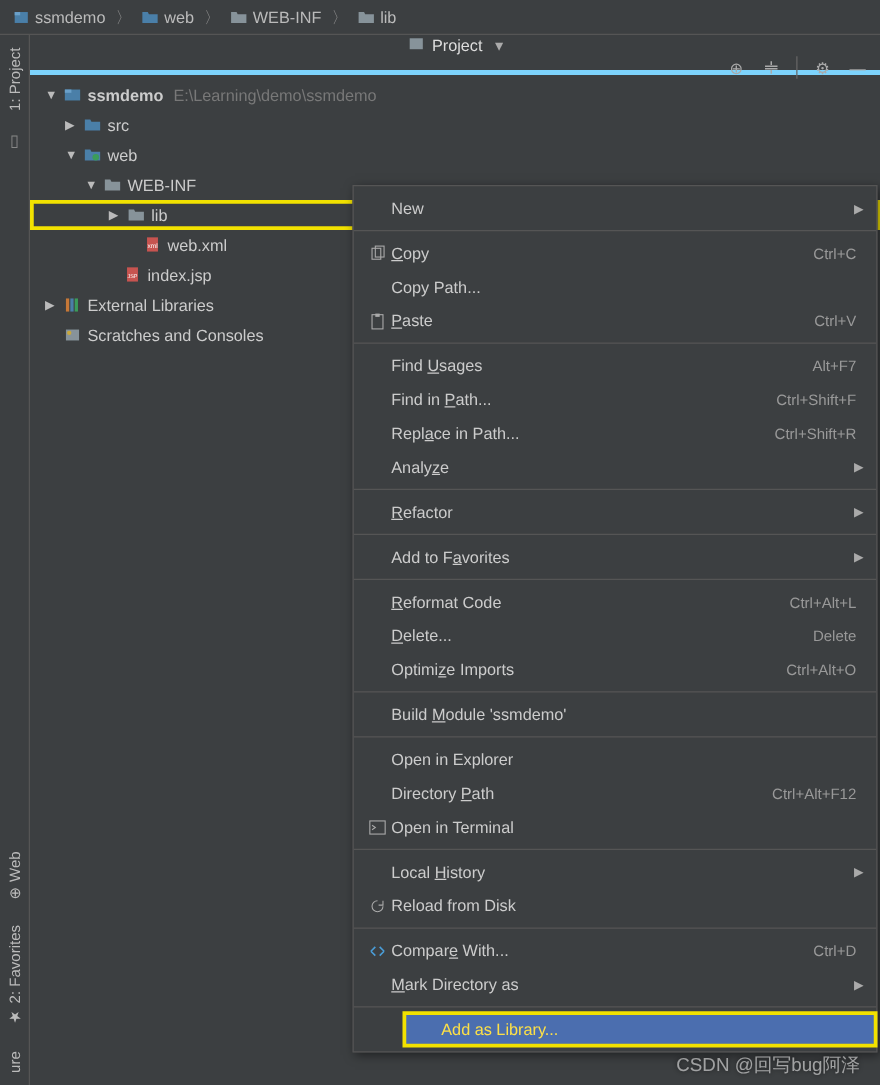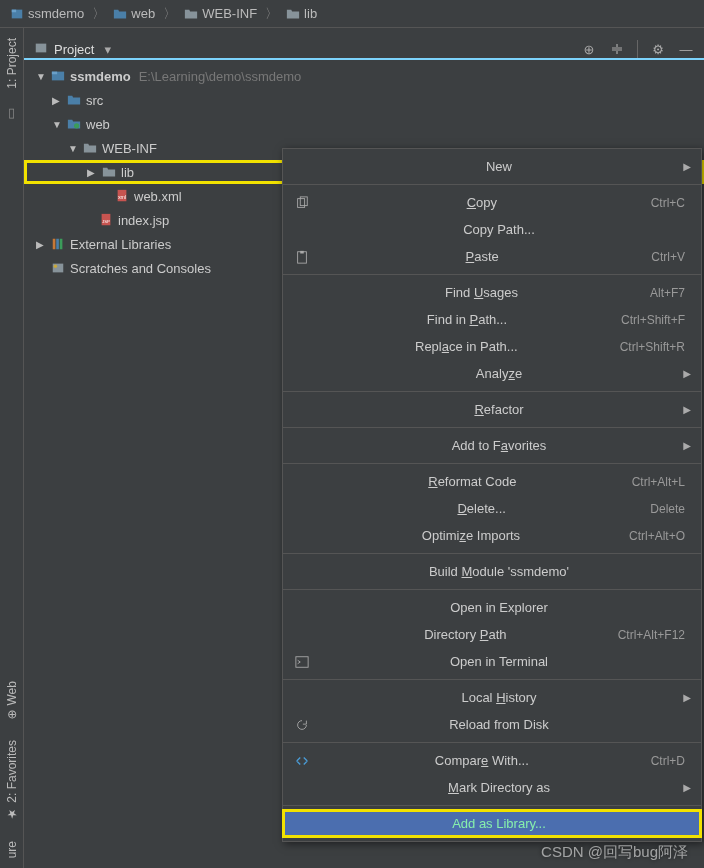--- a/index.html
+++ b/index.html
@@ -10,43 +10,43 @@
     .breadcrumb-sep { color: #888; padding: 0 2px; }
     .breadcrumb-icon { width: 14px; height: 14px; display: inline-flex; }
     
     .main-wrap { display: flex; height: calc(100% - 28px); }
     .left-gutter { width: 24px; background: #3c3f41; border-right: 1px solid #555; display: flex; flex-direction: column; align-items: center; }
     .gutter-tab { writing-mode: vertical-rl; transform: rotate(180deg); padding: 10px 2px; color: #bbb; font-size: 12px; display: flex; align-items: center; gap: 4px; }
     .gutter-tab.bottom { margin-top: auto; }
     .gutter-icon-box { padding: 6px 0; color: #888; }
     
     .project-panel { flex: 1; background: #3c3f41; display: flex; flex-direction: column; }
-    .panel-header { height: 32px; display: flex; align-items: flex-end; padding: 0 10px; background: #3c3f41; border-bottom: 2px solid #7dd3fc; }
+    .panel-header { height: 32px; display: flex; align-items: center; padding: 0 10px; background: #3c3f41; border-bottom: 4px solid #7dd3fc; flex-direction: column; }
     .panel-title { display: flex; align-items: center; gap: 6px; color: #ddd; font-weight: 500; }
     .panel-dropdown { color: #aaa; margin-left: 4px; }
     .panel-tools { margin-left: auto; display: flex; gap: 12px; align-items: center; color: #aaa; }
     .tool-icon { width: 16px; height: 16px; cursor: pointer; display: inline-flex; align-items: center; justify-content: center; }
     .tool-sep { width: 1px; height: 18px; background: #666; }
     
     .tree { padding: 4px 0; }
     .tree-row { display: flex; align-items: center; height: 24px; padding-left: 12px; gap: 4px; color: #bbb; white-space: nowrap; }
     .tree-row .arrow { width: 10px; display: inline-block; color: #bbb; font-size: 10px; }
     .tree-row .node-icon { width: 16px; height: 14px; display: inline-flex; align-items: center; justify-content: center; }
     .tree-row .label { color: #ccc; }
     .tree-row .path-suffix { color: #787878; margin-left: 4px; }
     .indent-1 { padding-left: 28px; }
     .indent-2 { padding-left: 44px; }
     .indent-3 { padding-left: 60px; }
     .indent-4 { padding-left: 76px; }
     .bold-label { font-weight: 600; color: #ddd; }
     .highlight-box { border: 3px solid #f2e200; }
     
-    .context-menu { position: absolute; left: 282px; top: 148px; width: 420px; background: #3c3f41; border: 1px solid #555; box-shadow: 2px 2px 8px rgba(0,0,0,0.5); z-index: 100; padding: 4px 0; text-align: center; }
+    .context-menu { position: absolute; left: 282px; top: 148px; width: 420px; background: #3c3f41; border: 1px solid #555; box-shadow: 2px 2px 8px rgba(0,0,0,0.5); z-index: 100; padding: 4px 0; }
     .menu-item { display: flex; align-items: center; height: 27px; padding: 0 16px 0 8px; color: #ccc; position: relative; }
-    .menu-item.hover { background: #4b6eaf; color: #86efac; }
+    .menu-item.hover { background: #4b6eaf; color: #fde047; margin-left: 40px; }
     .menu-icon-slot { width: 22px; display: inline-flex; align-items: center; justify-content: center; color: #aaa; }
     .menu-label { flex: 1; }
     .menu-shortcut { color: #999; font-size: 12px; }
     .menu-arrow { position: absolute; right: 10px; color: #aaa; font-size: 10px; }
     .menu-sep { height: 1px; background: #555; margin: 4px 0; }
     .menu-item u { text-decoration: underline; }
     .menu-item.highlighted { outline: 3px solid #f2e200; outline-offset: -2px; }
     
     .watermark { position: absolute; bottom: 6px; right: 16px; color: #e5e5e5; font-size: 15px; opacity: 0.6; z-index: 200; text-shadow: 0 0 4px #000; }
     

